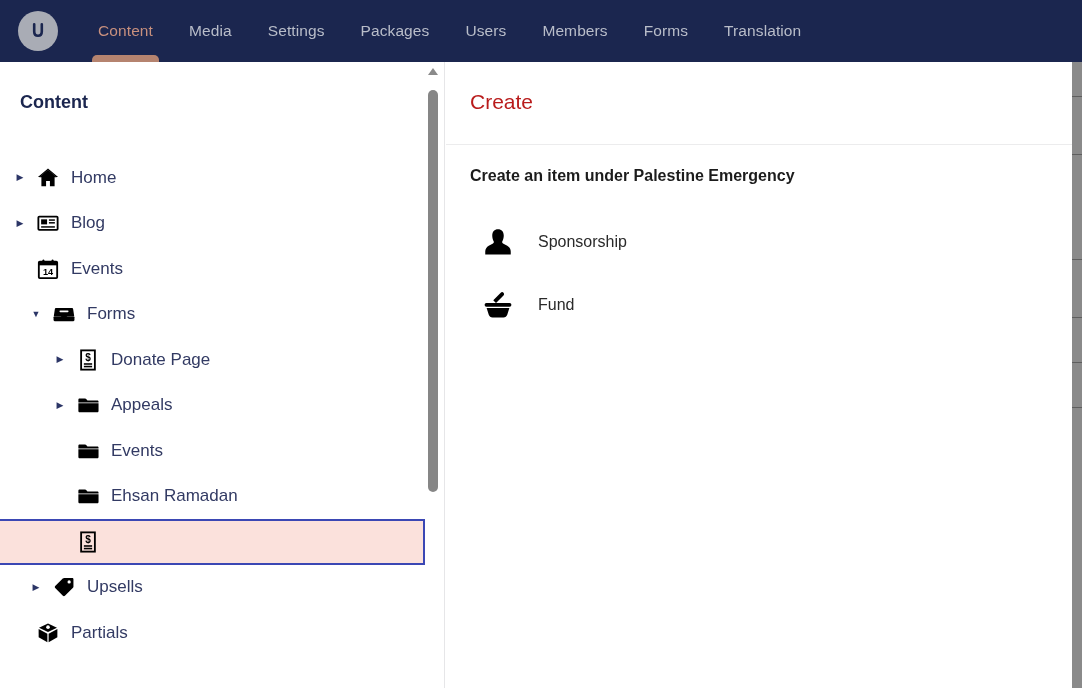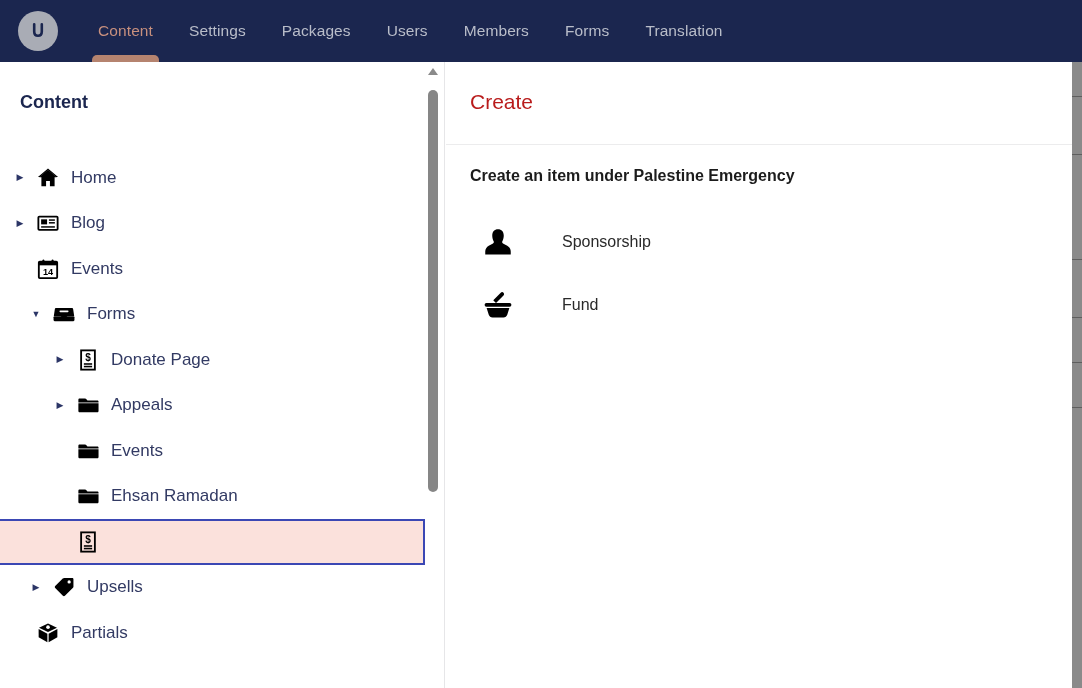--- a/index.html
+++ b/index.html
@@ -215,21 +215,21 @@
   .c-icon {
     width: 56px;
     flex: 0 0 56px;
     display: flex;
     align-items: center;
     justify-content: center;
     color: #000000;
   }
   .c-icon svg { display: block; }
   .c-label {
-    margin-left: 36px;
+    margin-left: 12px;
     font-size: 16px;
     color: #2a2a2a;
   }
 
   
   .right-strip {
     position: absolute;
     top: 62px;
     left: 1072px;
     width: 10px;
@@ -255,20 +255,23 @@
       <svg width="24" height="24" viewBox="0 0 24 24" aria-hidden="true">
         <path d="M8.2 5.2 v7.3 c0 2.6 1.6 4.2 3.8 4.2 s3.8 -1.6 3.8 -4.2 V5.2" fill="none" stroke="#1b264f" stroke-width="2.6" stroke-linecap="round" stroke-linejoin="round"></path>
       </svg>
     </div>
     <div class="nav-items" id="nav-items">
         <div class="nav-item active">
           <span>Content</span>
           <span class="nav-underline"></span>
         </div>
         <div class="nav-item">
+          <span>Media</span>
+        </div>
+        <div class="nav-item">
           <span>Settings</span>
         </div>
         <div class="nav-item">
           <span>Packages</span>
         </div>
         <div class="nav-item">
           <span>Users</span>
         </div>
         <div class="nav-item">
           <span>Members</span>

